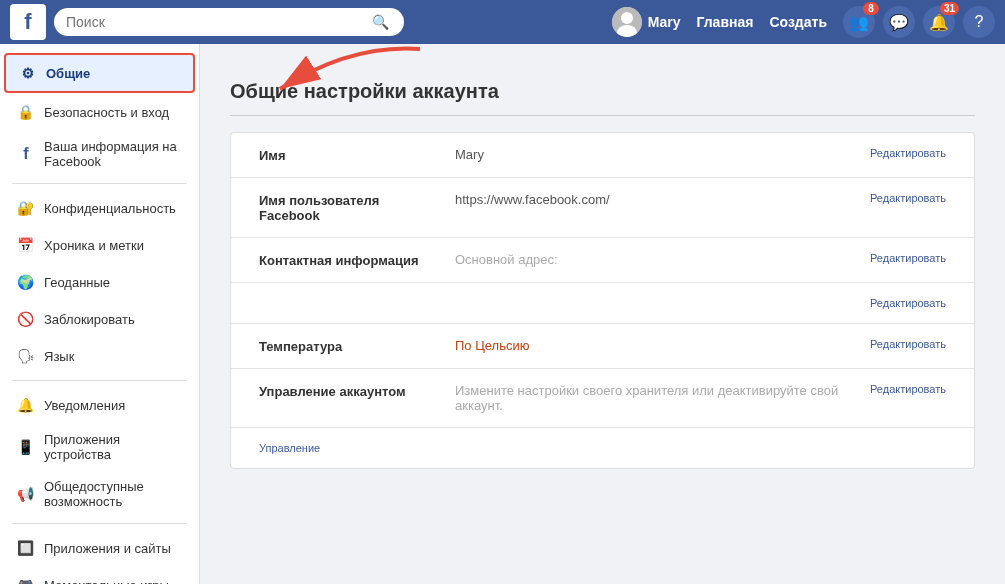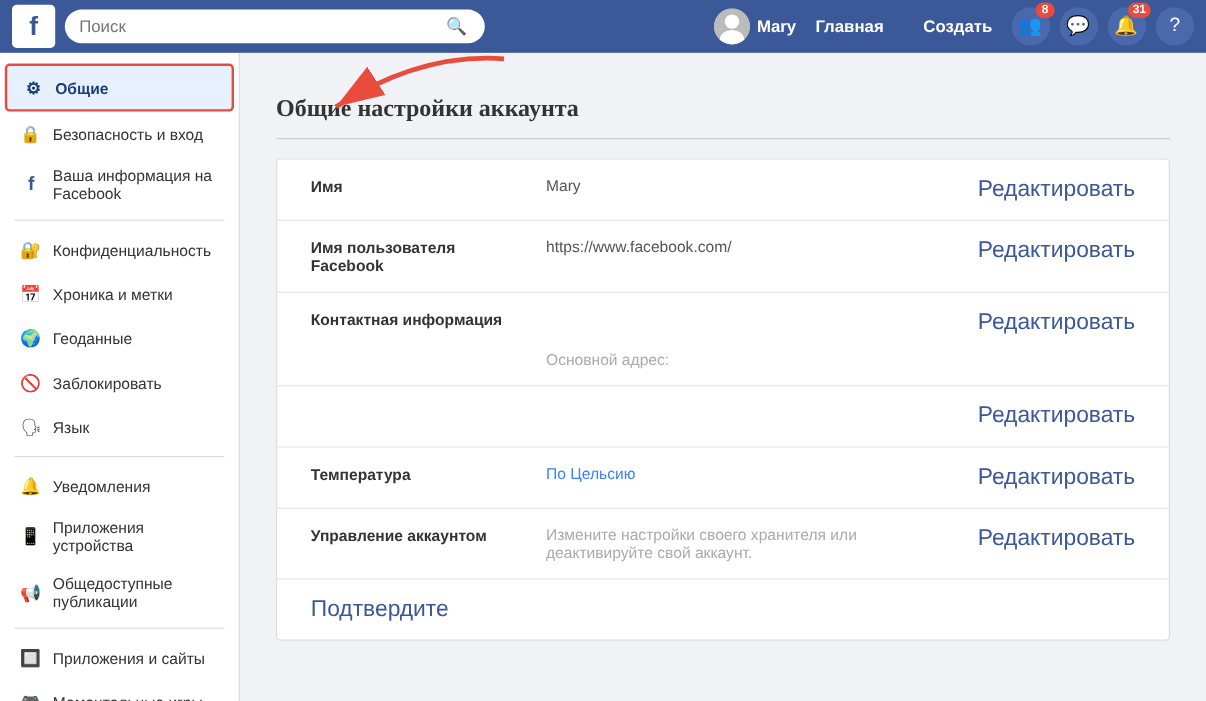--- a/index.html
+++ b/index.html
@@ -44,21 +44,21 @@
       color: #fff; font-size: 14px; font-weight: bold; cursor: pointer;
     }
     .topnav-avatar {
       width: 30px; height: 30px; border-radius: 50%;
       background: #ccc;
       display: flex; align-items: center; justify-content: center;
       font-size: 14px; color: #555;
       overflow: hidden;
     }
     .topnav-nav-links {
-      display: flex; align-items: flex-end; gap: 17px;
+      display: flex; align-items: flex-end; gap: 0;
     }
     .topnav-link {
       color: #fff; font-size: 14px; font-weight: bold;
       padding: 4px 8px; cursor: pointer;
       white-space: nowrap;
     }
     .topnav-icon-btn {
       position: relative;
       width: 32px; height: 32px;
       border-radius: 50%;
@@ -112,21 +112,21 @@
 
     
     .content {
       flex: 1;
       background: #f0f2f5;
       padding: 20px 30px;
     }
     .page-title {
       font-size: 20px; font-weight: bold; color: #333;
       margin-bottom: 16px;
-      border-bottom: 1px solid #ccc; padding-bottom: 12px; font-family: Liberation Serif, serif;
+      border-bottom: 1px solid #ccc; padding-bottom: 12px;
     }
 
     
     .settings-table {
       background: #fff;
       border: 1px solid #ddd;
       border-radius: 4px;
       width: 100%;
     }
     .settings-row {
@@ -137,21 +137,21 @@
     .settings-row:last-child { border-bottom: none; }
     .settings-label {
       font-weight: bold; font-size: 13px; color: #333;
       width: 180px; flex-shrink: 0; padding-top: 1px;
     }
     .settings-value {
       flex: 1; font-size: 13px; color: #555;
       padding: 0 16px;
     }
     .settings-action {
-      color: #3b5998; font-size: 19px; cursor: pointer; flex-shrink: 0;
+      color: #3b5998; font-size: 11px; cursor: pointer; flex-shrink: 0;
       white-space: nowrap;
     }
   </style>
 </head>
 <body>
 
 <div class="topnav">
   <div class="topnav-logo">f</div>
   <div class="topnav-search">
     <input type="text" placeholder="Поиск" style="">
@@ -228,21 +228,21 @@
     <div class="sidebar-item">
       <span class="sidebar-icon">🔔</span>
       <span>Уведомления</span>
     </div>
     <div class="sidebar-item">
       <span class="sidebar-icon">📱</span>
       <span>Приложения устройства</span>
     </div>
     <div class="sidebar-item">
       <span class="sidebar-icon">📢</span>
-      <span>Общедоступные публикации</span>
+      <span>Общедоступные возможность</span>
     </div>
     <div class="sidebar-divider"></div>
     <div class="sidebar-item">
       <span class="sidebar-icon">🔲</span>
       <span>Приложения и сайты</span>
     </div>
     <div class="sidebar-item">
       <span class="sidebar-icon">🎮</span>
       <span>Моментальные игры</span>
     </div>
@@ -272,39 +272,39 @@
       </div>
 
       <div class="settings-row">
         <span class="settings-label">Имя пользователя Facebook</span>
         <span class="settings-value">https://www.facebook.com/</span>
         <span class="settings-action">Редактировать</span>
       </div>
 
       <div class="settings-row">
         <span class="settings-label">Контактная информация</span>
-        <span class="settings-value" style="color:#aaa;margin-top:34px;">Основной адрес:</span>
+        <span class="settings-value" style="color:#aaa;">Основной адрес:</span>
         <span class="settings-action">Редактировать</span>
       </div>
 
       <div class="settings-row">
         <span class="settings-value"></span>
         <span class="settings-action">Редактировать</span>
       </div>
 
       <div class="settings-row">
         <span class="settings-label">Температура</span>
-        <span class="settings-value" style="color:#3b82f6;">По Цельсию</span>
+        <span class="settings-value" style="color:#c2410c;">По Цельсию</span>
         <span class="settings-action">Редактировать</span>
       </div>
 
       <div class="settings-row">
         <span class="settings-label">Управление аккаунтом</span>
         <span class="settings-value" style="color:#aaa;">Измените настройки своего хранителя или деактивируйте свой аккаунт.</span>
         <span class="settings-action">Редактировать</span>
       </div>
 
       <div class="settings-row">
-        <span class="settings-action">Подтвердите</span>
+        <span class="settings-action">Управление</span>
       </div>
     </div>
   </div>
 </div>
 
 </body></html>

